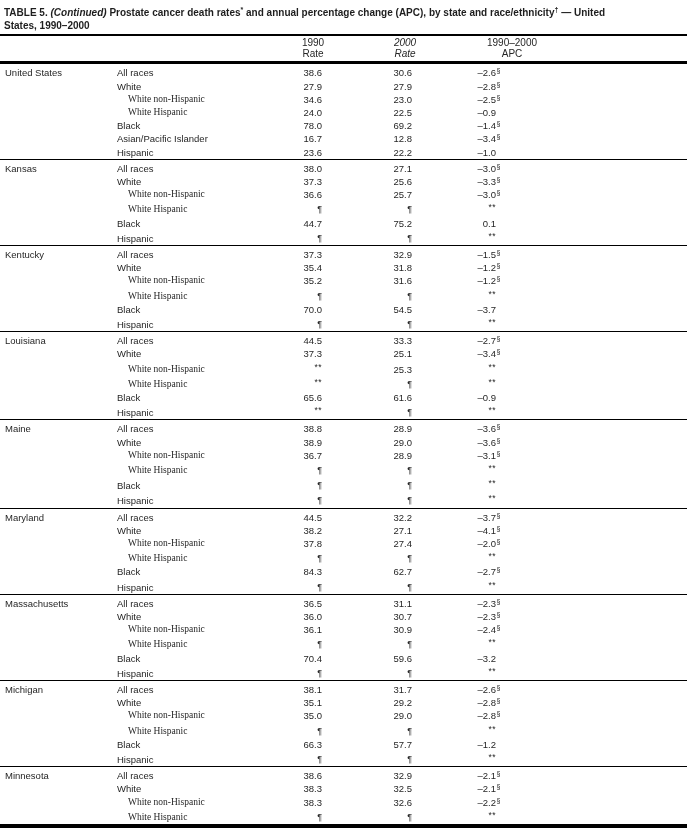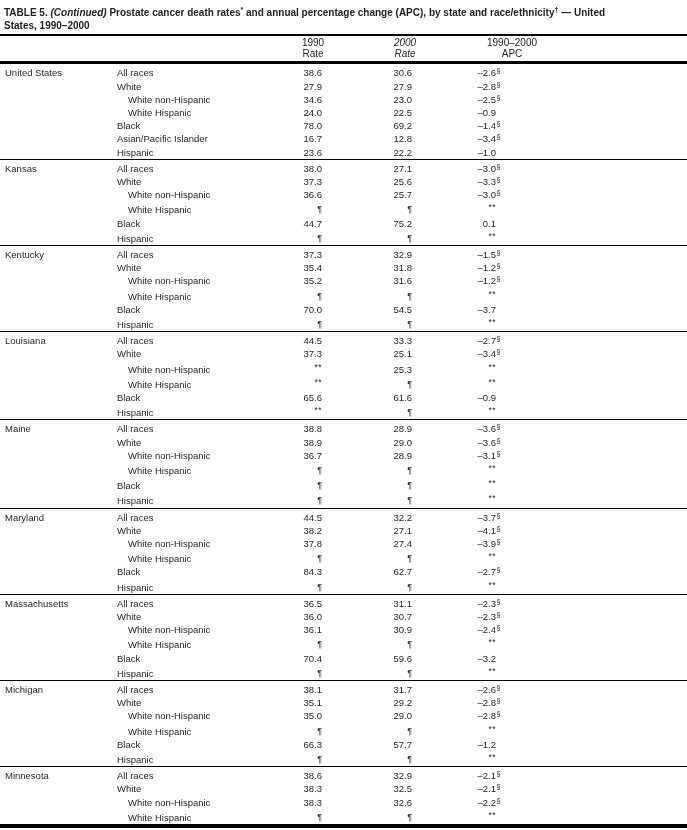--- a/index.html
+++ b/index.html
@@ -51,21 +51,21 @@
     font-size:9.5px;
     vertical-align:bottom;
     overflow:visible;
   }
   tbody.section tr:first-child td {
     border-top:1px solid #000;
     padding-top:2px;
   }
   td.state { padding-left:5px; white-space:nowrap; }
   td.race  { padding-left:5px; white-space:nowrap; }
-  td.race.ind { padding-left:16px; }
+  td.race.ind { padding-left:16px;font-family:Liberation Serif, serif; }
   td.num { text-align:right; position:relative; white-space:nowrap; }
   .supa {
     position:absolute;
     font-size:7px;
     transform:translateY(-2.5px);
     padding-left:0.5px;
   }
   .stars { font-size:8.5px; vertical-align:3px; letter-spacing:0.5px; }
   .pil   { font-size:9px; }
 </style>
@@ -452,21 +452,21 @@
           <td class="num"><span class="v">–4.1</span><span class="supa">§</span></td>
           <td></td>
         </tr>
         <tr>
           <td class="state"></td>
           <td class="race ind">White non-Hispanic</td>
           <td class="num">37.8</td>
           <td></td>
           <td class="num">27.4</td>
           <td></td>
-          <td class="num"><span class="v">–3.9</span><span class="supa">§</span></td>
+          <td class="num"><span class="v">–2.0</span><span class="supa">§</span></td>
           <td></td>
         </tr>
         <tr>
           <td class="state"></td>
           <td class="race ind">White Hispanic</td>
           <td class="num"><span class="pil">¶</span></td>
           <td></td>
           <td class="num"><span class="pil">¶</span></td>
           <td></td>
           <td class="num"><span class="stars">**</span></td>

